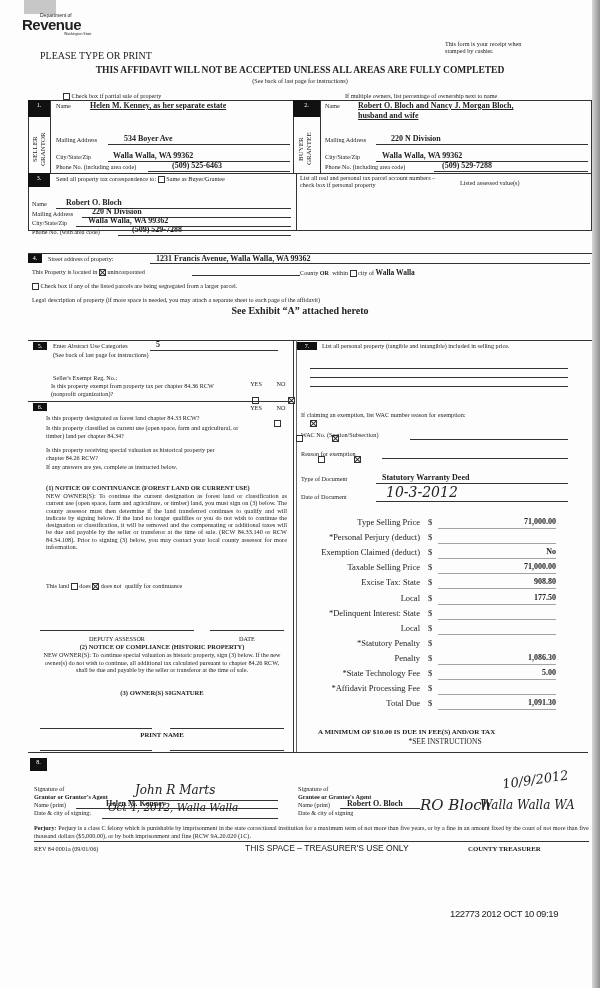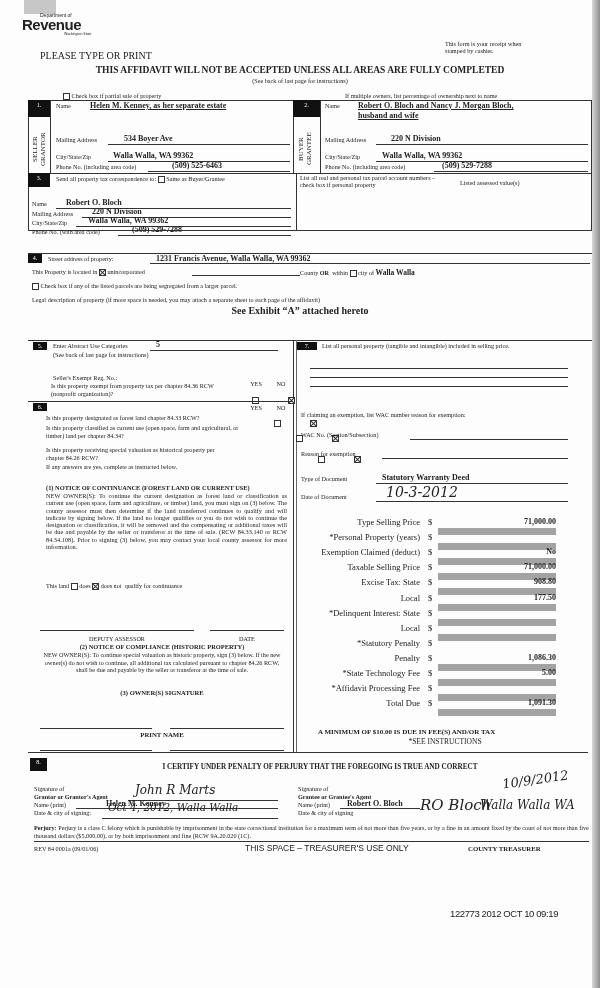--- a/index.html
+++ b/index.html
@@ -24,21 +24,21 @@
   .cb { display:inline-block; width:7px; height:7px; border:1px solid #333; vertical-align:middle; position:relative; box-sizing:border-box; background:#fff; }
   .cb.x::before, .cb.x::after { content:""; position:absolute; left:-1px; top:2px; width:7px; height:1px; background:#333; }
   .cb.x::before { transform:rotate(45deg); } .cb.x::after { transform:rotate(-45deg); }
   .fill { font-weight:bold; font-size:8px; }
   .ul { text-decoration:underline; }
   .vert { position:absolute; writing-mode:vertical-rl; transform:rotate(180deg); font-size:7px; text-align:center; line-height:8px; }
   .hand { font-family:"DejaVu Serif",serif; font-style:italic; }
   .feeRow { position:absolute; left:300px; width:290px; height:15px; font-size:8.5px; }
   .feeRow .fl { position:absolute; right:170px; top:0; text-align:right; white-space:nowrap; }
   .feeRow .fd { position:absolute; left:128px; top:0; }
-  .feeRow .fv { position:absolute; left:138px; width:118px; top:0; text-align:right; font-weight:bold; font-size:8px; border-bottom:7px solid #a3a3a3; height:11px; }
+  .feeRow .fv { position:absolute; left:138px; width:118px; top:0; text-align:right; font-weight:bold; font-size:8px; border-bottom:1px solid #a3a3a3; height:11px; }
   .feeRow .fv.noline { border-bottom:none; }
   .para { font-size:6.3px; line-height:7.3px; text-align:justify; }
 </style>
 </head>
 <body>
 
 <div class="page">
   <div class="tab"></div>
   <div class="rshadow"></div>
 
@@ -229,21 +229,21 @@
   <div class="line" style="left:376px;top:489px;width:192px;height:12px;"></div>
   <div class="abs hand" style="left:386px;top:484px;font-size:14px;">10-3-2012</div>
 
   <div id="fees">
       <div class="feeRow" style="top: 517px;">
         <span class="fl">Type Selling Price</span>
         <span class="fd">$</span>
         <span class="fv">71,000.00</span>
       </div>
       <div class="feeRow" style="top: 532.1px;">
-        <span class="fl">*Personal Property (years)</span>
+        <span class="fl">*Personal Perjury (deduct)</span>
         <span class="fd">$</span>
         <span class="fv"></span>
       </div>
       <div class="feeRow" style="top: 547.2px;">
         <span class="fl">Exemption Claimed (deduct)</span>
         <span class="fd">$</span>
         <span class="fv">No</span>
       </div>
       <div class="feeRow" style="top: 562.3px;">
         <span class="fl">Taxable Selling Price</span>
@@ -295,21 +295,20 @@
         <span class="fd">$</span>
         <span class="fv">1,091.30</span>
       </div>
     </div>
 
   <div class="abs b" style="left:318px;top:728px;font-size:7px;">A MINIMUM OF $10.00 IS DUE IN FEE(S) AND/OR TAX</div>
   <div class="abs c" style="left:300px;top:737px;width:290px;font-size:7.5px;">*SEE INSTRUCTIONS</div>
 
   
   <div class="numbox" style="left:30px;top:758px;width:17px;height:13px;line-height:9px;">8.</div>
-  <div class="abs b c" style="left:60px;top:763px;width:520px;font-size:7.2px;">I CERTIFY UNDER PENALTY OF PERJURY THAT THE FOREGOING IS TRUE AND CORRECT</div>
 
   <div class="abs xs" style="left:34px;top:785px;line-height:7.5px;">
     <div>Signature of</div>
     <div class="b">Grantor or Grantor's Agent</div>
   </div>
   <div class="line" style="left:128px;top:790px;width:150px;height:10px;"></div>
   <div class="abs hand" style="left:135px;top:783px;font-size:12px;">John R Marts</div>
   <div class="abs xs" style="left:34px;top:801px;">Name (print)</div>
   <div class="line" style="left:76px;top:800px;width:202px;height:8px;"></div>
   <div class="abs fill" style="left:86px;top:799px;margin-left:20px;">Helen M. Kenney</div>

